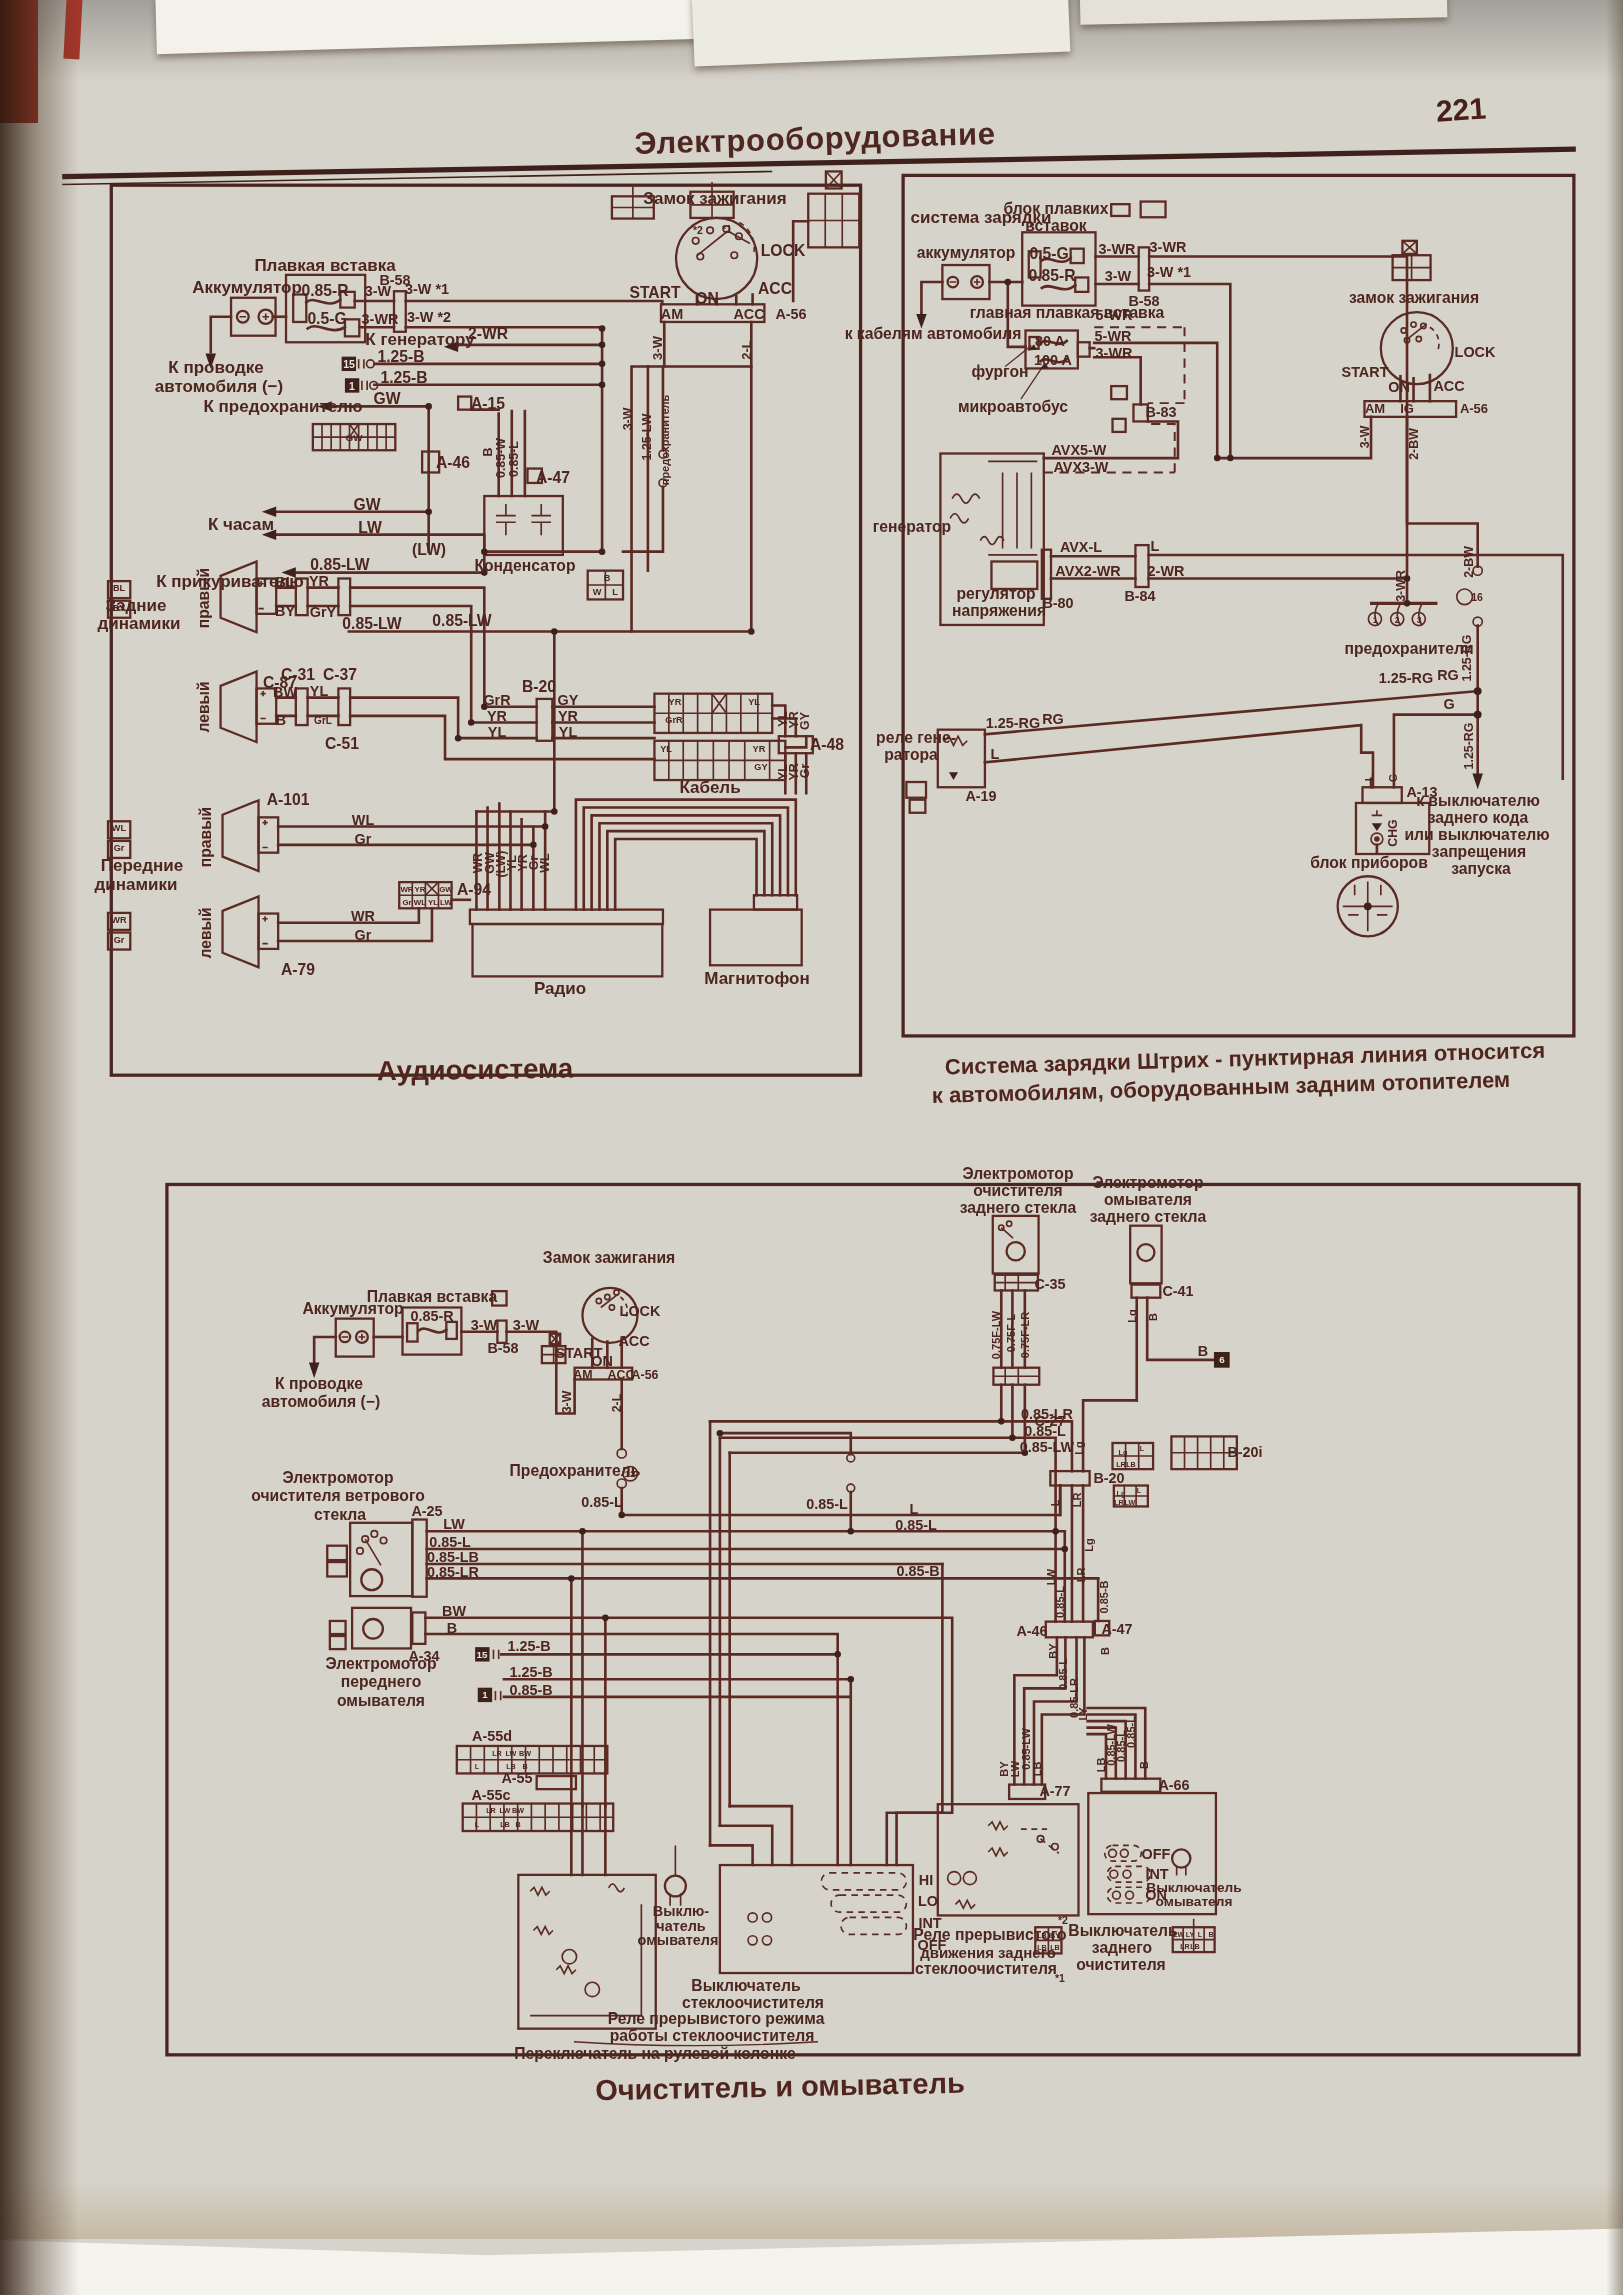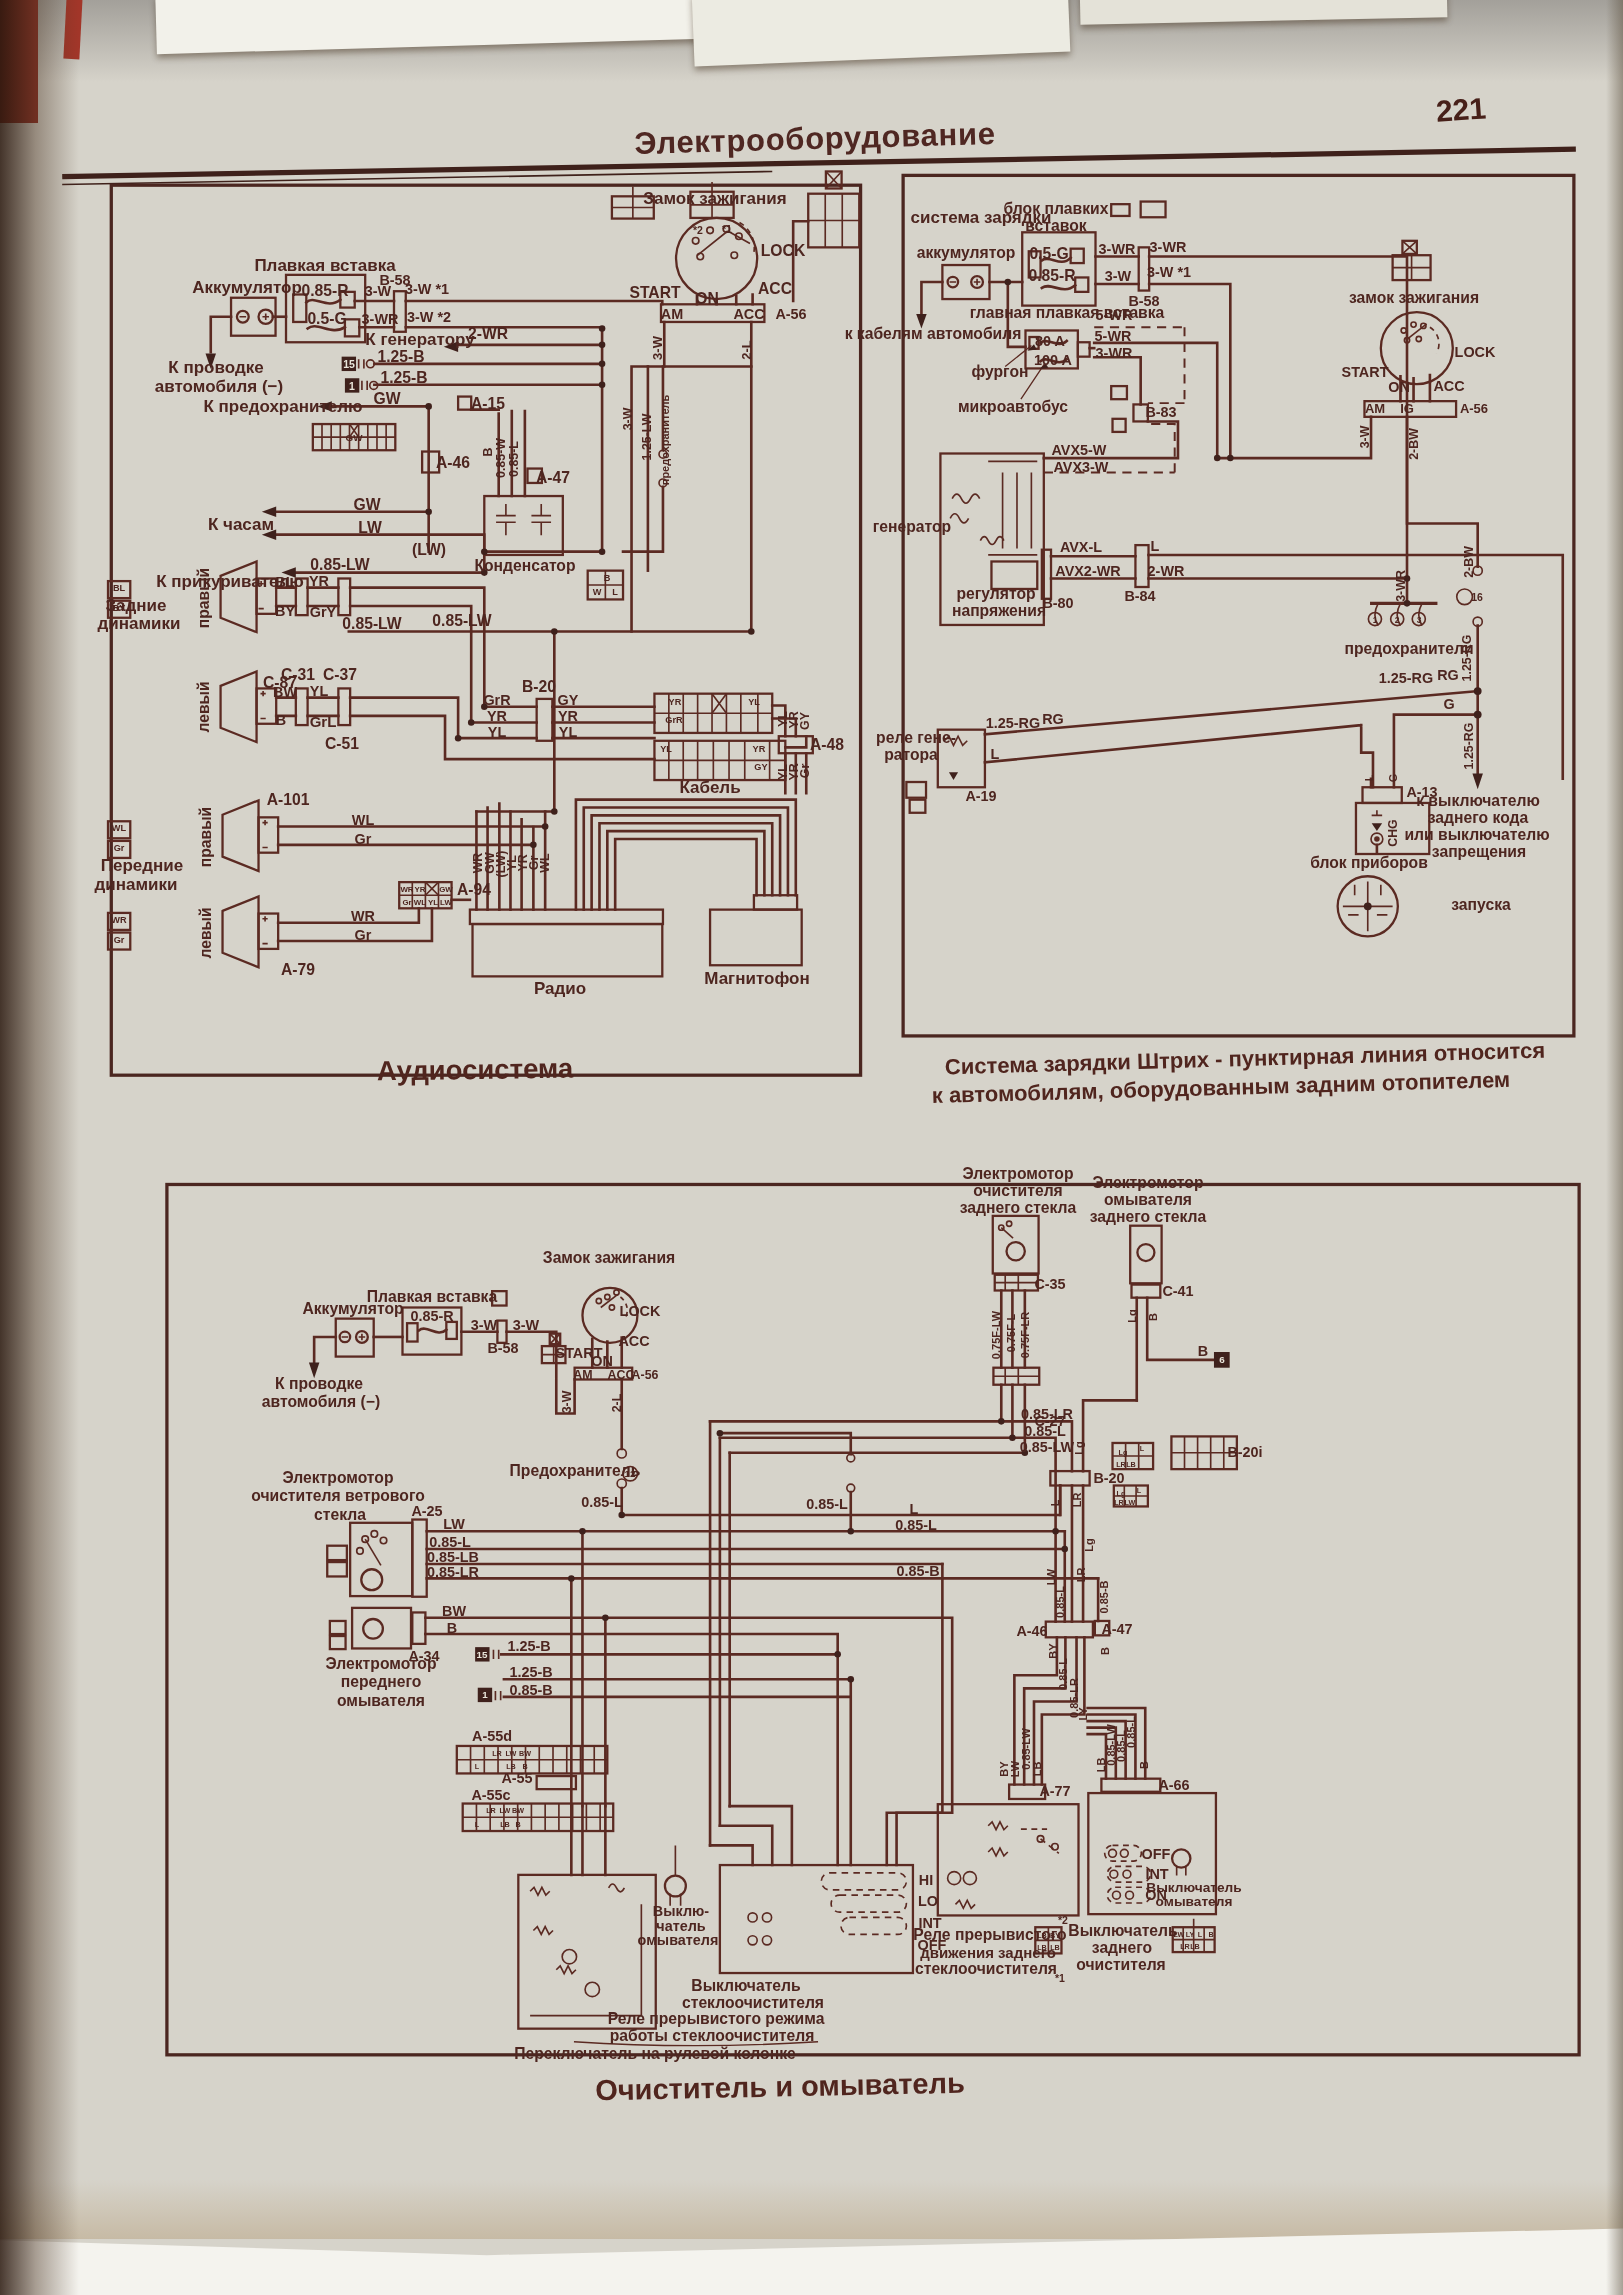--- a/index.html
+++ b/index.html
@@ -556,21 +556,21 @@
       <div class="lbl" style="left: 298px; top: 675px; font-size: 15.7px;">C-31</div>
       <div class="lbl" style="left: 340px; top: 675px; font-size: 15.7px;">C-37</div>
       <div class="lbl" style="left: 285px; top: 582px; font-size: 14.4px;">BL</div>
       <div class="lbl" style="left: 285px; top: 611px; font-size: 14.4px;">BY</div>
       <div class="lbl" style="left: 319px; top: 581px; font-size: 14.4px;">YR</div>
       <div class="lbl" style="left: 323px; top: 612px; font-size: 14.4px;">GrY</div>
       <div class="lbl" style="left: 280px; top: 683px; font-size: 15.7px;">C-87</div>
       <div class="lbl" style="left: 285px; top: 692px; font-size: 14.4px;">BW</div>
       <div class="lbl" style="left: 281px; top: 720px; font-size: 14.4px;">B</div>
       <div class="lbl" style="left: 319px; top: 691px; font-size: 14.4px;">YL</div>
-      <div class="lbl" style="left: 323px; top: 721px; font-size: 15px; text-align: right;">GrL</div>
+      <div class="lbl" style="left: 323px; top: 721px; font-size: 10px; text-align: right;">GrL</div>
       <div class="lbl" style="left: 342px; top: 744px; font-size: 15.7px;">C-51</div>
       <div class="lbl" style="left: 539px; top: 687px; font-size: 15.7px;">B-20</div>
       <div class="lbl" style="left: 497px; top: 700px; font-size: 14.4px;">GrR</div>
       <div class="lbl" style="left: 568px; top: 700px; font-size: 14.4px;">GY</div>
       <div class="lbl" style="left: 497px; top: 716px; font-size: 14.4px;">YR</div>
       <div class="lbl" style="left: 568px; top: 716px; font-size: 14.4px;">YR</div>
       <div class="lbl" style="left: 497px; top: 732px; font-size: 14.4px;">YL</div>
       <div class="lbl" style="left: 568px; top: 732px; font-size: 14.4px;">YL</div>
       <div class="lbl" style="left: 675px; top: 703px; font-size: 9.2px;">YR</div>
       <div class="lbl" style="left: 674px; top: 721px; font-size: 9.2px;">GrR</div>
@@ -679,21 +679,21 @@
       <div class="lbl" style="left: 1469px; top: 746px; font-size: 12.4px; transform: translate(-50%, -50%) rotate(-90deg);">1.25-RG</div>
       <div class="lbl" style="left: 1369px; top: 778px; font-size: 11px; transform: translate(-50%, -50%) rotate(-90deg);">L</div>
       <div class="lbl" style="left: 1393px; top: 778px; font-size: 11px; transform: translate(-50%, -50%) rotate(-90deg);">G</div>
       <div class="lbl" style="left: 1422px; top: 792px; font-size: 14.4px;">A-13</div>
       <div class="lbl" style="left: 1393px; top: 833px; font-size: 12.4px; transform: translate(-50%, -50%) rotate(-90deg);">CHG</div>
       <div class="lbl" style="left: 1369px; top: 863px; font-size: 15.7px;">блок приборов</div>
       <div class="lbl" style="left: 1478px; top: 801px; font-size: 15.7px;">к выключателю</div>
       <div class="lbl" style="left: 1478px; top: 818px; font-size: 15.7px;">заднего кода</div>
       <div class="lbl" style="left: 1477px; top: 835px; font-size: 15.7px;">или выключателю</div>
       <div class="lbl" style="left: 1479px; top: 852px; font-size: 15.7px;">запрещения</div>
-      <div class="lbl" style="left: 1481px; top: 869px; font-size: 15.7px; margin-top: 36px;">запуска</div>
+      <div class="lbl" style="left: 1481px; top: 869px; font-size: 15.7px;">запуска</div>
       <div class="lbl" style="left: 353px; top: 1309px; font-size: 15.7px;">Аккумулятор</div>
       <div class="lbl" style="left: 432px; top: 1297px; font-size: 15.7px;">Плавкая вставка</div>
       <div class="lbl" style="left: 432px; top: 1316px; font-size: 14.4px;">0.85-R</div>
       <div class="lbl" style="left: 484px; top: 1325px; font-size: 14.4px;">3-W</div>
       <div class="lbl" style="left: 503px; top: 1348px; font-size: 14.4px;">B-58</div>
       <div class="lbl" style="left: 526px; top: 1325px; font-size: 14.4px;">3-W</div>
       <div class="lbl" style="left: 319px; top: 1384px; font-size: 15.7px;">К проводке</div>
       <div class="lbl" style="left: 321px; top: 1402px; font-size: 15.7px;">автомобиля (−)</div>
       <div class="lbl" style="left: 609px; top: 1258px; font-size: 15.7px;">Замок зажигания</div>
       <div class="lbl" style="left: 640px; top: 1311px; font-size: 14.4px;">LOCK</div>

